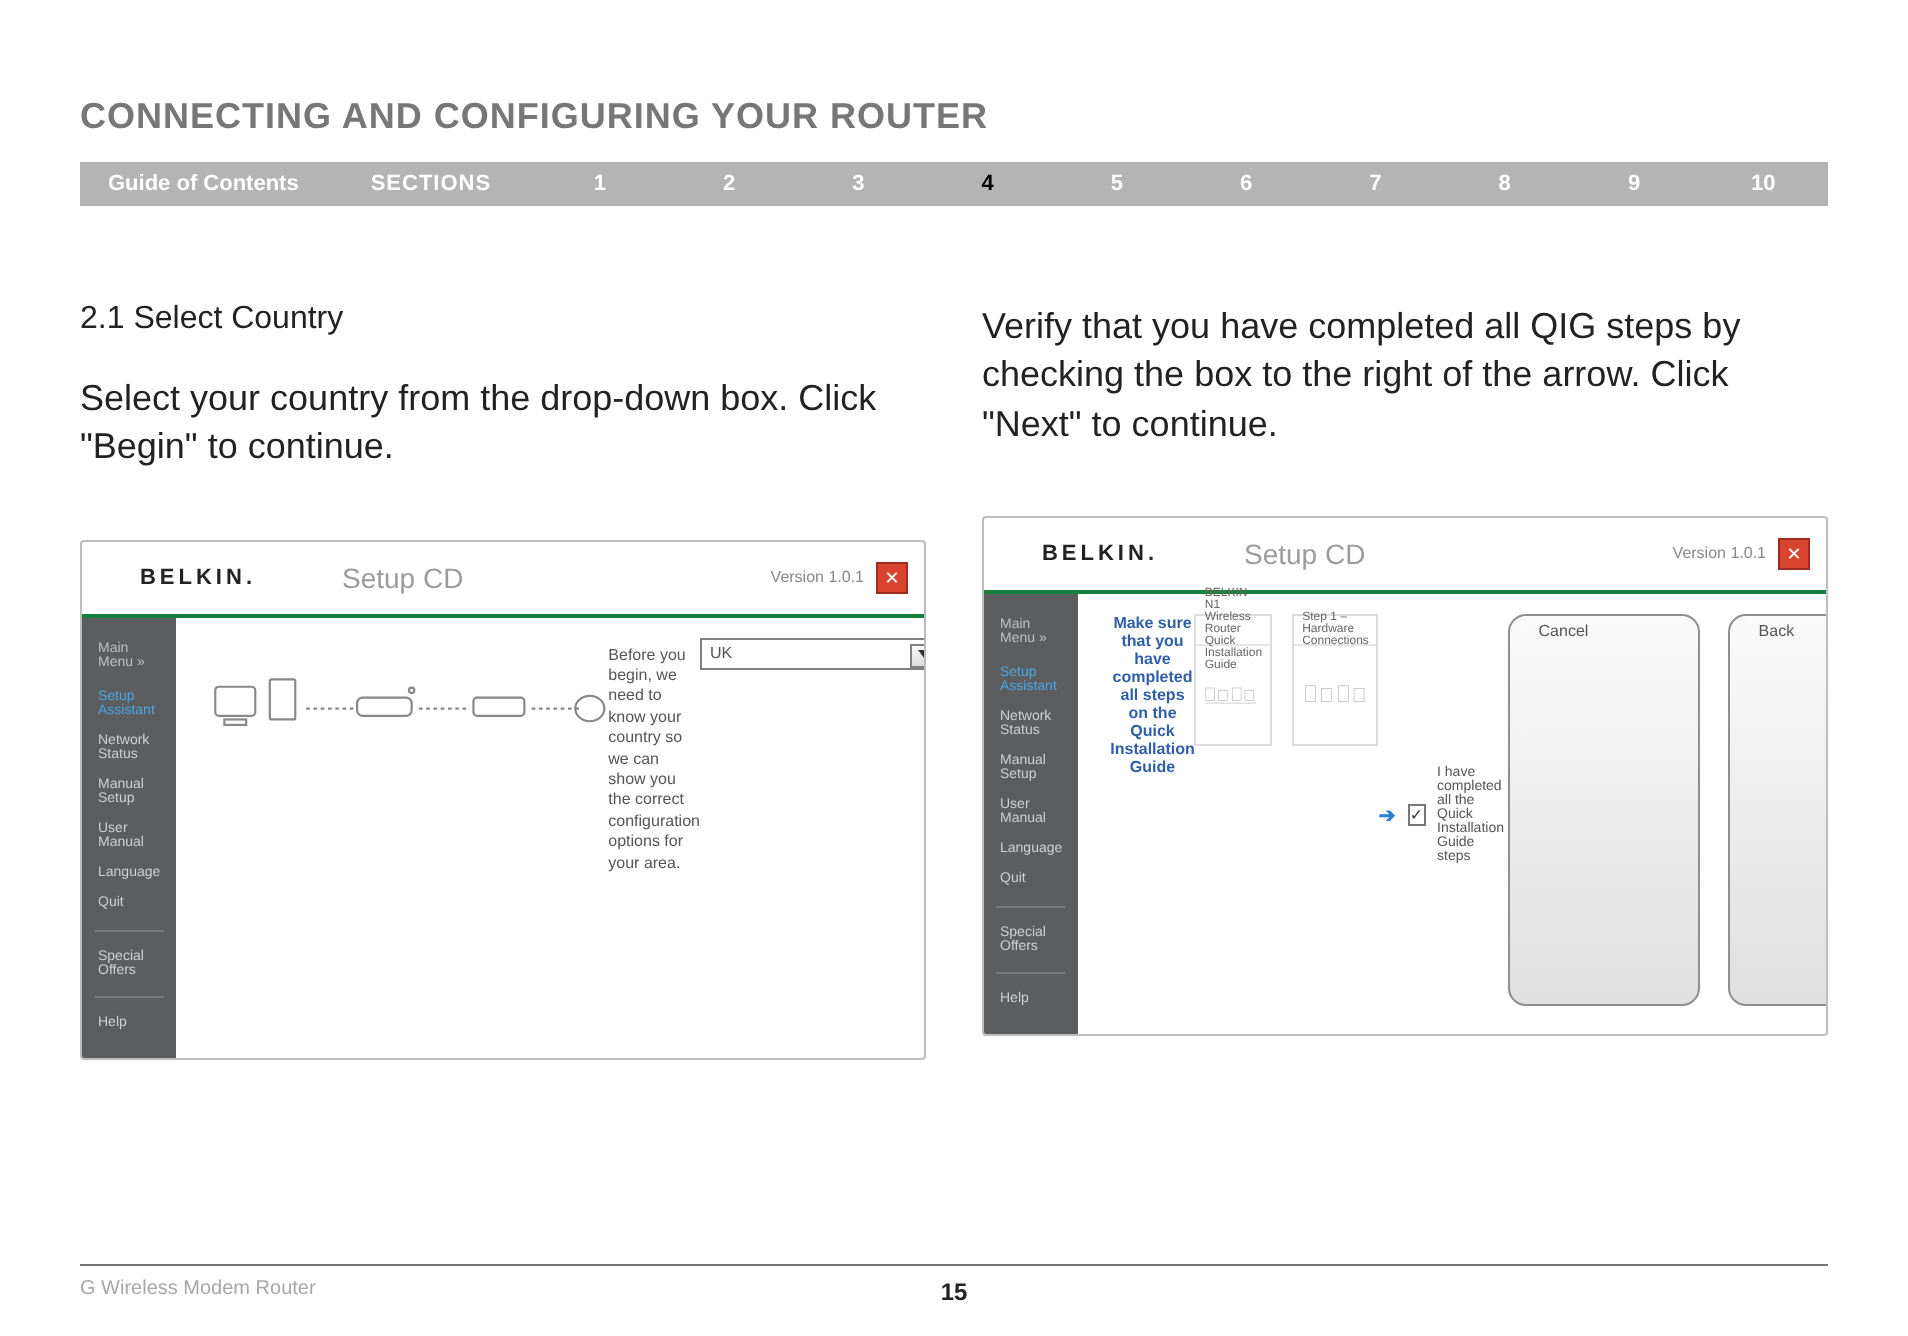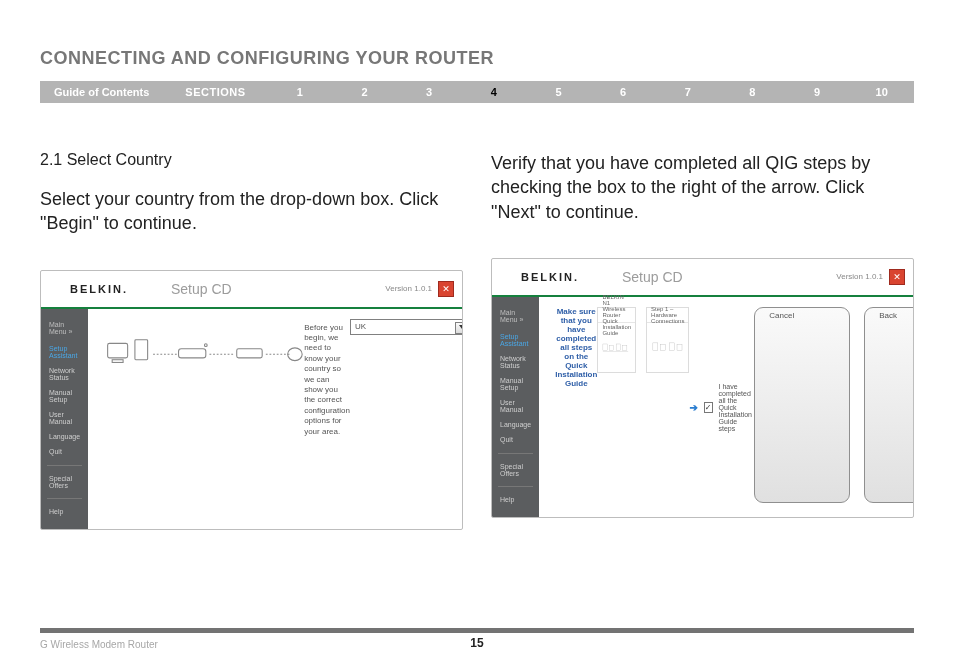--- a/index.html
+++ b/index.html
@@ -51,21 +51,21 @@
   .btn{min-width:66px;padding:3px 14px;border:1px solid var(--btn-border);border-radius:9px;background:linear-gradient(#fafafa,#e0e0e0);font-size:8px;text-align:left;}
   .banner{font-size:8px;font-weight:700;color:#2f5fa8;text-align:center;margin:0 0 10px;}
   .qig{display:flex;gap:10px;justify-content:center;margin-bottom:12px;}
   .pane{flex:1;height:64px;border:1px solid #dcdcdc;background:#fff;display:flex;flex-direction:column;}
   .pane-head{height:12px;border-bottom:1px solid #e6e6e6;font-size:6px;color:#666;padding:1px 4px;display:flex;align-items:center;}
   .pane-art{flex:1;display:flex;align-items:center;justify-content:center;}
   .sketch{width:86%;height:70%;filter:grayscale(1) opacity(.55);}
   .check{display:flex;align-items:center;justify-content:center;gap:6px;font-size:7px;color:#555;margin-top:2px;}
   .check .arrow{color:#2b7ed0;font-weight:700;font-size:10px;}
   .check .box{width:9px;height:9px;border:1px solid #777;display:inline-flex;align-items:center;justify-content:center;font-size:8px;color:#333;}
-  .footer{position:absolute;left:40px;right:40px;bottom:18px;border-top:5px solid #737373;padding-top:6px;display:flex;align-items:flex-end;}
+  .footer{position:absolute;left:40px;right:40px;bottom:18px;border-top:1px solid #737373;padding-top:6px;display:flex;align-items:flex-start;}
   .footer .fl{font-size:10px;color:#a7a7a7;}
   .footer .pg{position:absolute;left:50%;transform:translateX(-50%);font-size:12px;font-weight:700;}
 </style>
 </head>
 <body>
 
 <div class="page">
   <h1 class="title">CONNECTING AND CONFIGURING YOUR ROUTER</h1>
 
   <div class="nav">

